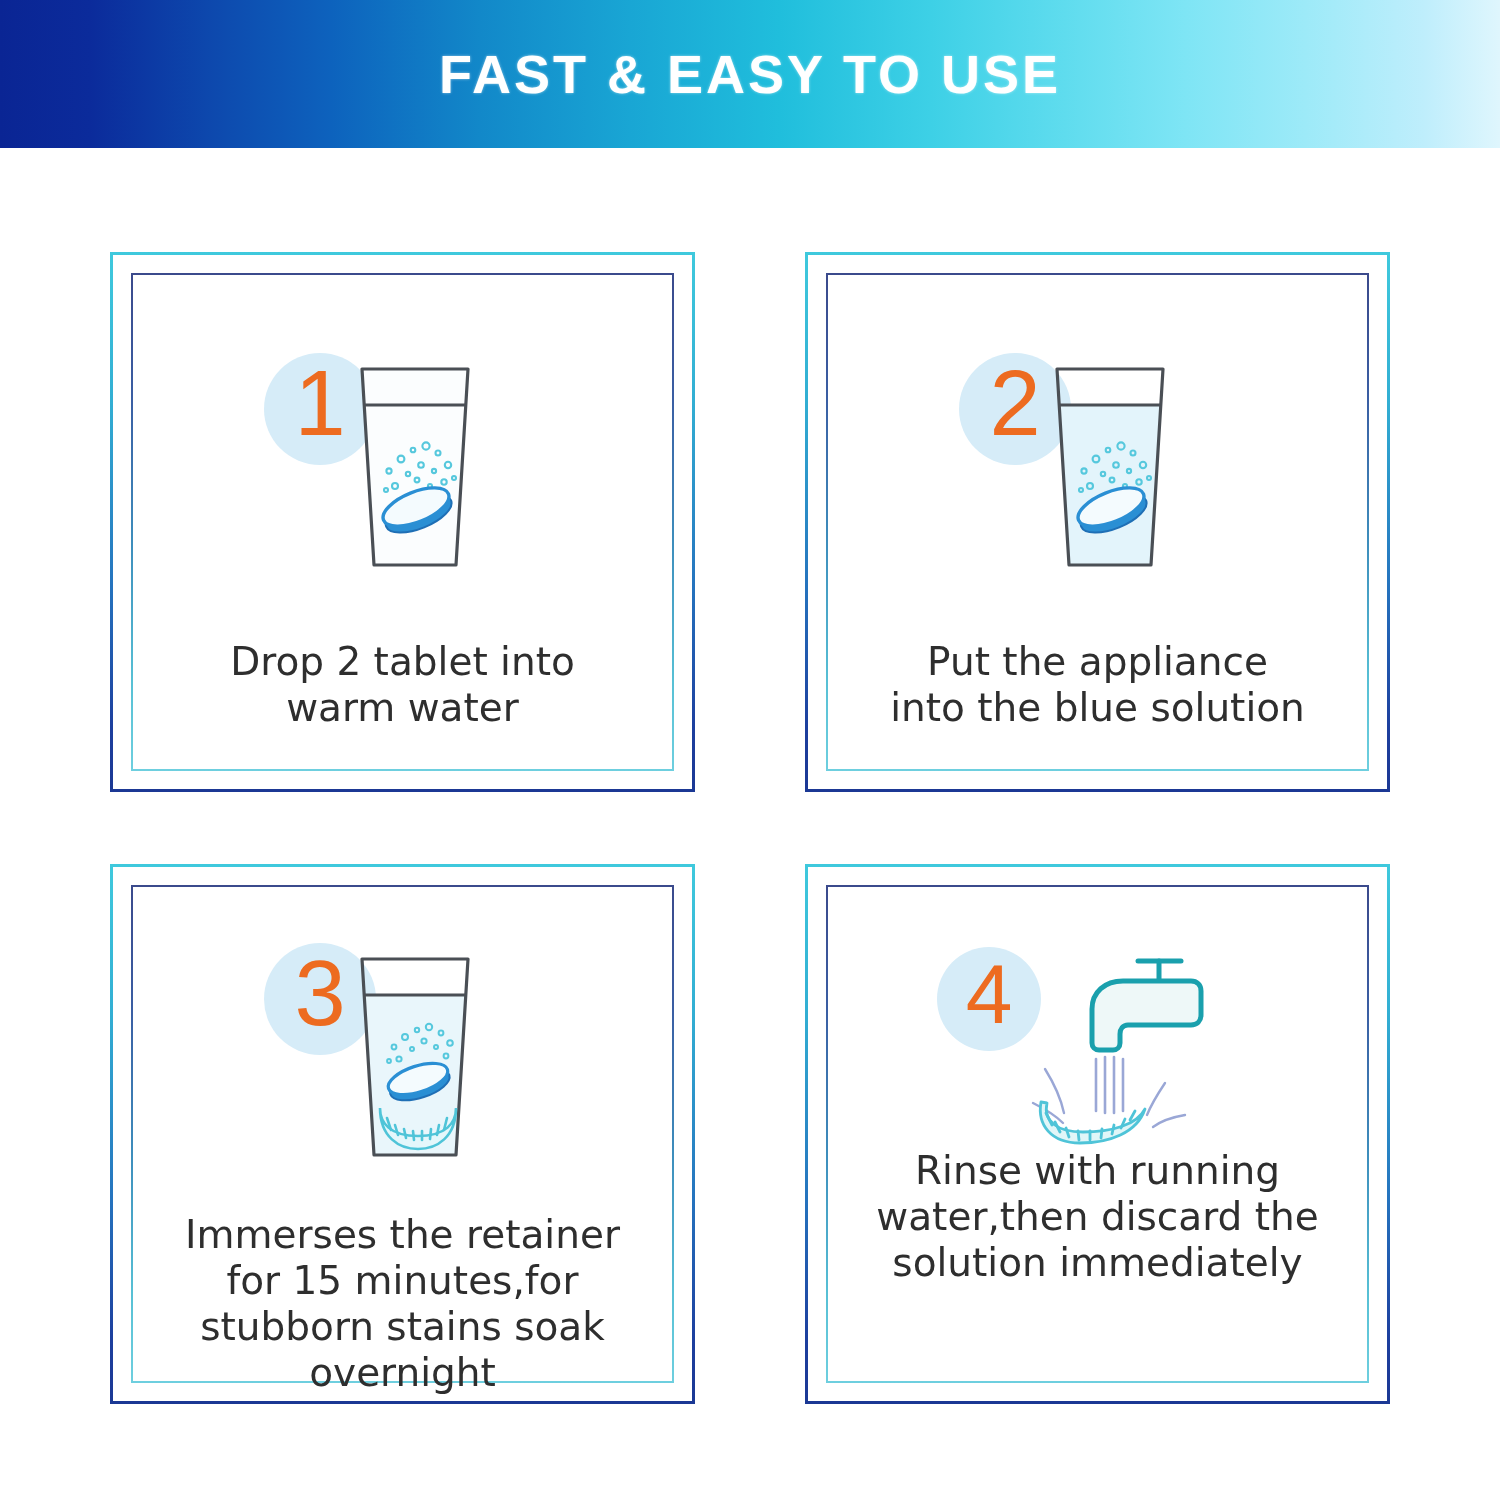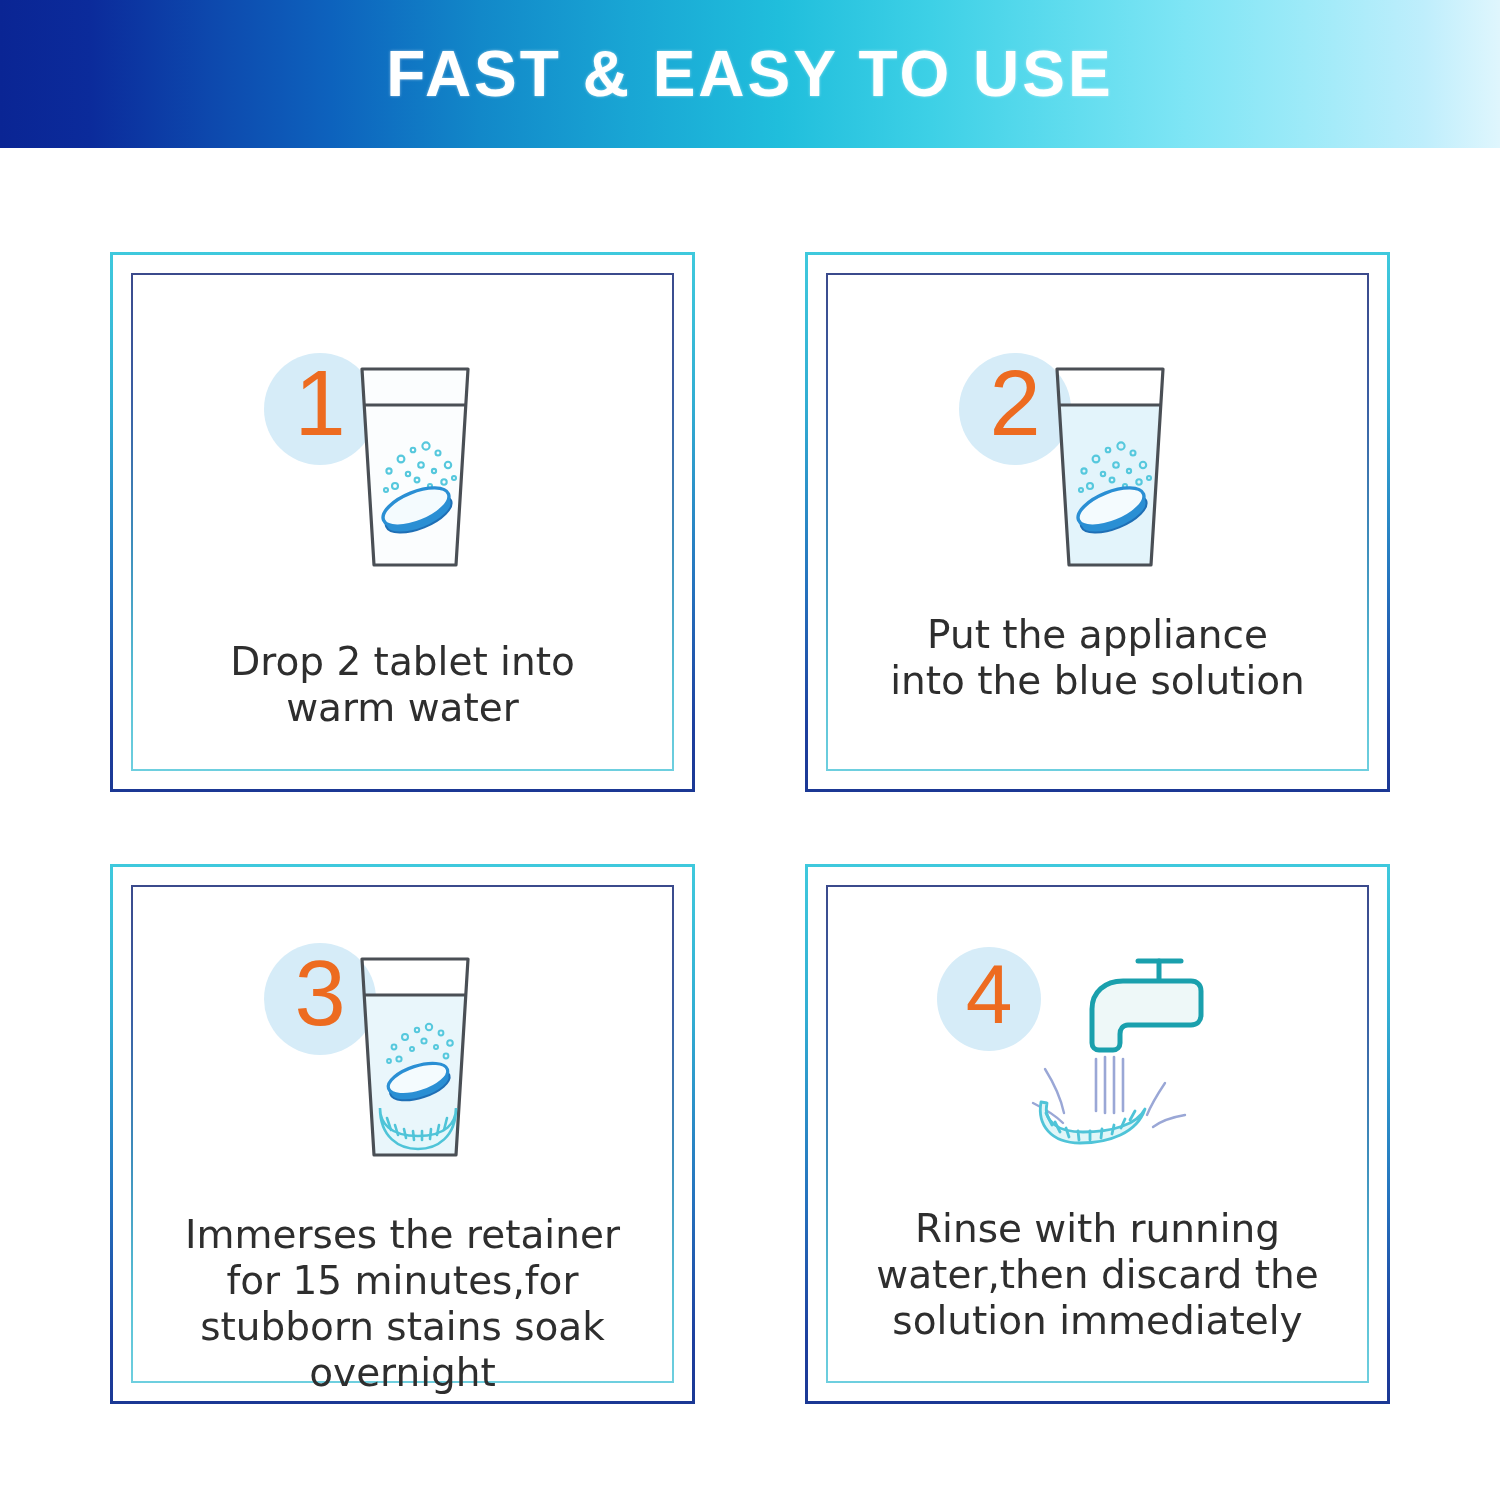--- a/index.html
+++ b/index.html
@@ -50,21 +50,21 @@
     position: absolute;
     left: 0;
     top: 0;
     width: 1500px;
     height: 148px;
     display: flex;
     align-items: center;
     justify-content: center;
     color: #ffffff;
     font-family: "Liberation Sans", "DejaVu Sans", sans-serif;
-    font-size: 64px;
+    font-size: 54px;
     font-weight: bold;
     letter-spacing: 3px;
     text-shadow: 0 0 3px rgba(255,255,255,0.55);
     white-space: nowrap;
     user-select: none;
   }
 
   
   .grid {
     position: absolute;
@@ -142,25 +142,25 @@
     font-size: 39px;
     line-height: 1.18;
     font-weight: 400;
     white-space: pre-line;
   }
 
   
   .card-1 .art  { margin-top: 72px; }
   .card-1 .card-caption { margin-top: 62px; }
   .card-2 .art  { margin-top: 72px; }
-  .card-2 .card-caption { margin-top: 35px; }
+  .card-2 .card-caption { margin-top: 62px; }
   .card-3 .art  { margin-top: 50px; }
   .card-3 .card-caption { margin-top: 40px; text-align: center; }
   .card-4 .art  { margin-top: 56px; }
-  .card-4 .card-caption { margin-top: 58px; }
+  .card-4 .card-caption { }
 
   .art svg { display: block; }
 </style>
 </head>
 <body>
 
 <div class="page">
 
   <div class="banner">
     <div class="banner-title">FAST &amp; EASY TO USE</div>

